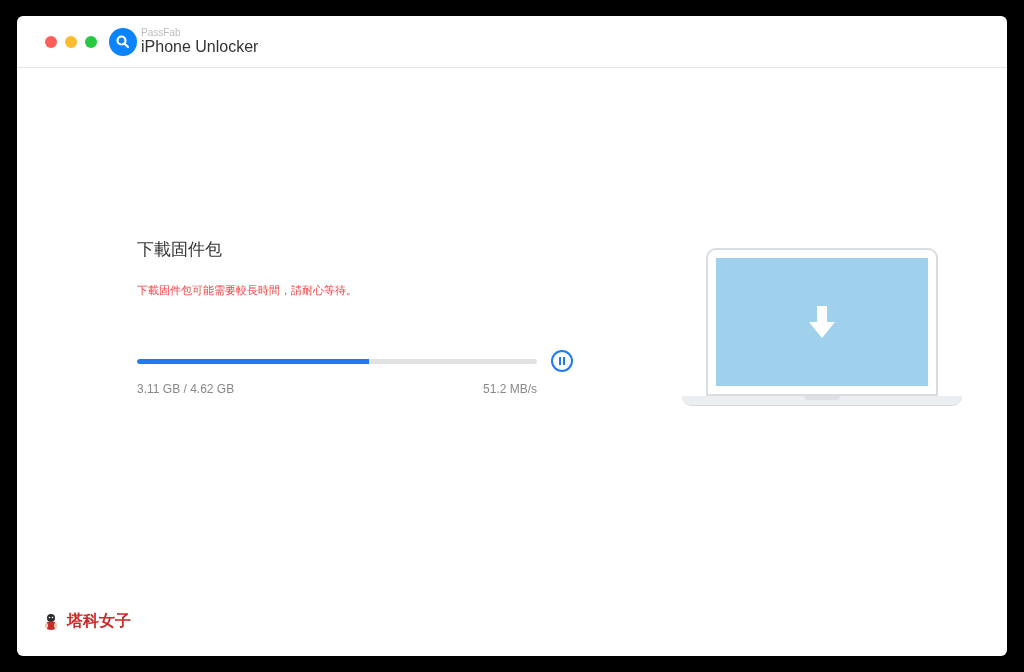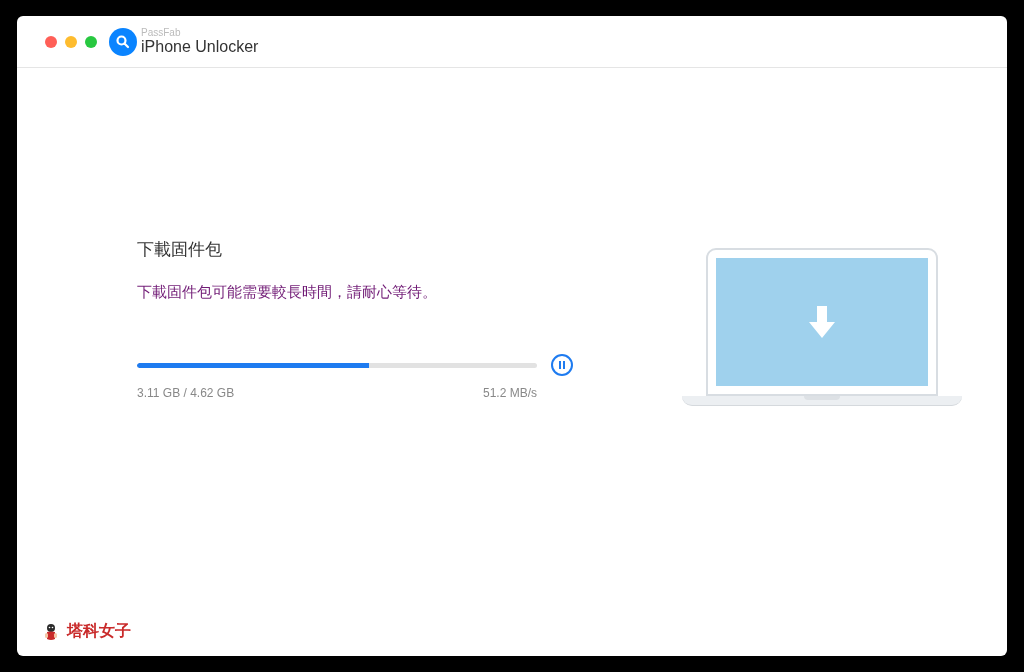--- a/index.html
+++ b/index.html
@@ -73,22 +73,22 @@
     .left-pane {
       flex: 0 0 460px;
     }
     .heading {
       font-size: 17px;
       color: #333;
       font-weight: 400;
       margin-bottom: 22px;
     }
     .subtext {
-      font-size: 15px;
-      color: #701a75;
+      font-size: 11px;
+      color: #ef4444;
       margin-bottom: 52px;
     }
     .progress-row {
       display: flex;
       align-items: center;
       gap: 14px;
     }
     .progress-bar {
       flex: 0 0 400px;
       height: 5px;
@@ -168,21 +168,21 @@
       top: 0;
       left: 50%;
       transform: translateX(-50%);
       width: 36px;
       height: 4px;
       background: #dde1e5;
       border-radius: 0 0 4px 4px;
     }
     .watermark {
       position: absolute;
-      bottom: 14px;
+      bottom: 24px;
       left: 24px;
       display: flex;
       align-items: center;
       gap: 6px;
     }
     .watermark-icon {
       width: 20px;
       height: 20px;
     }
     .watermark-text {

